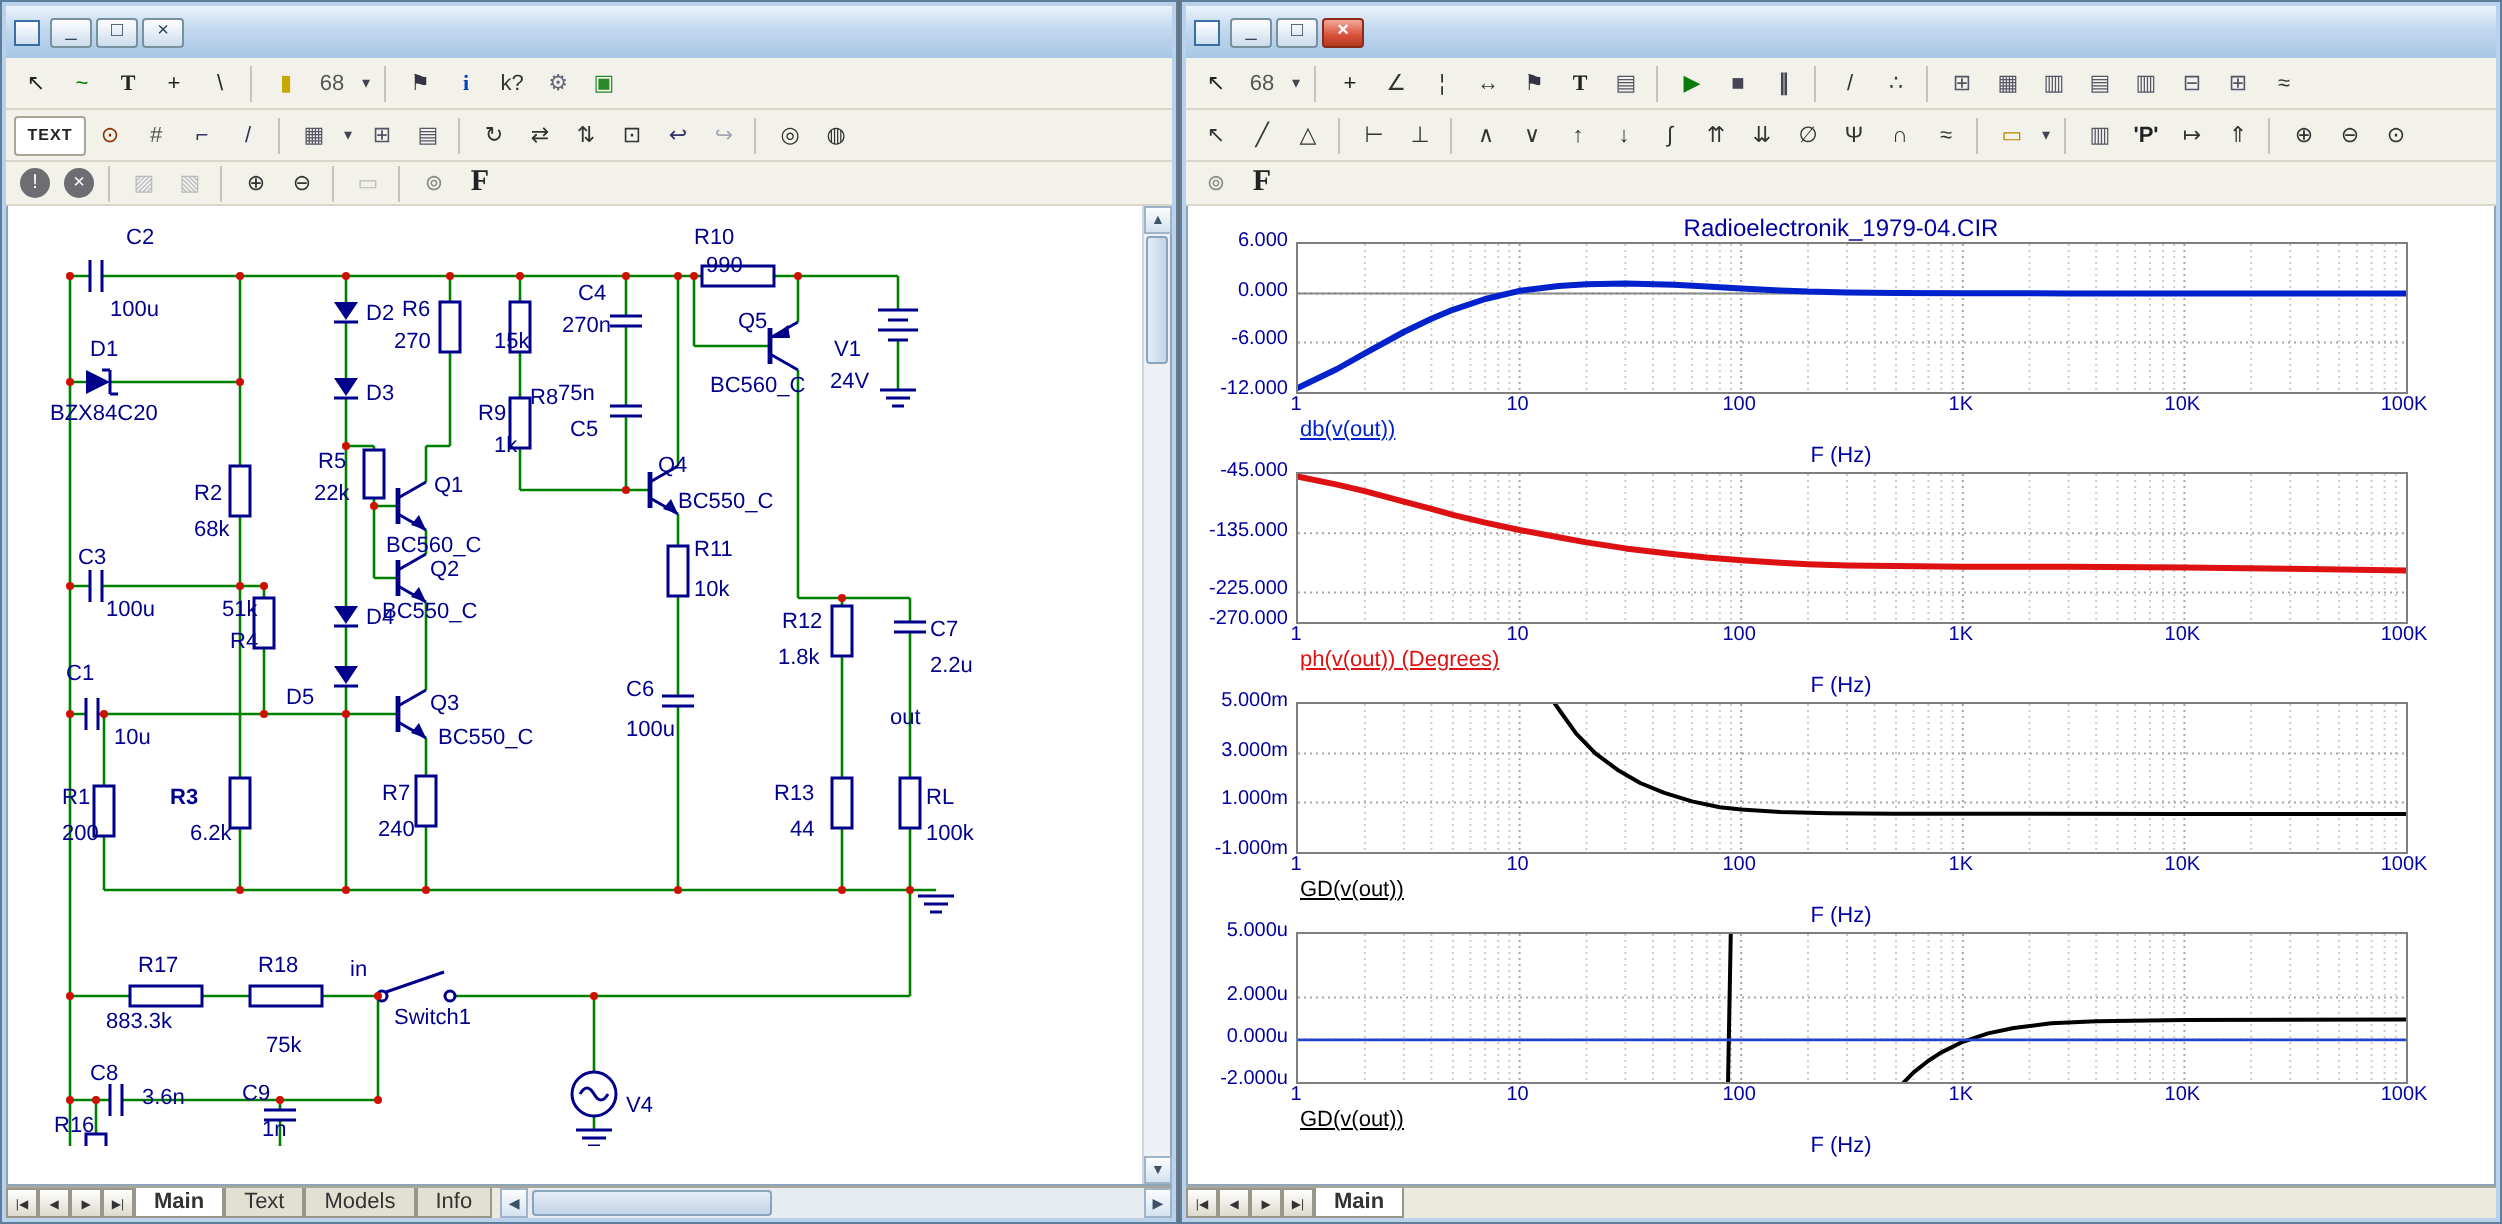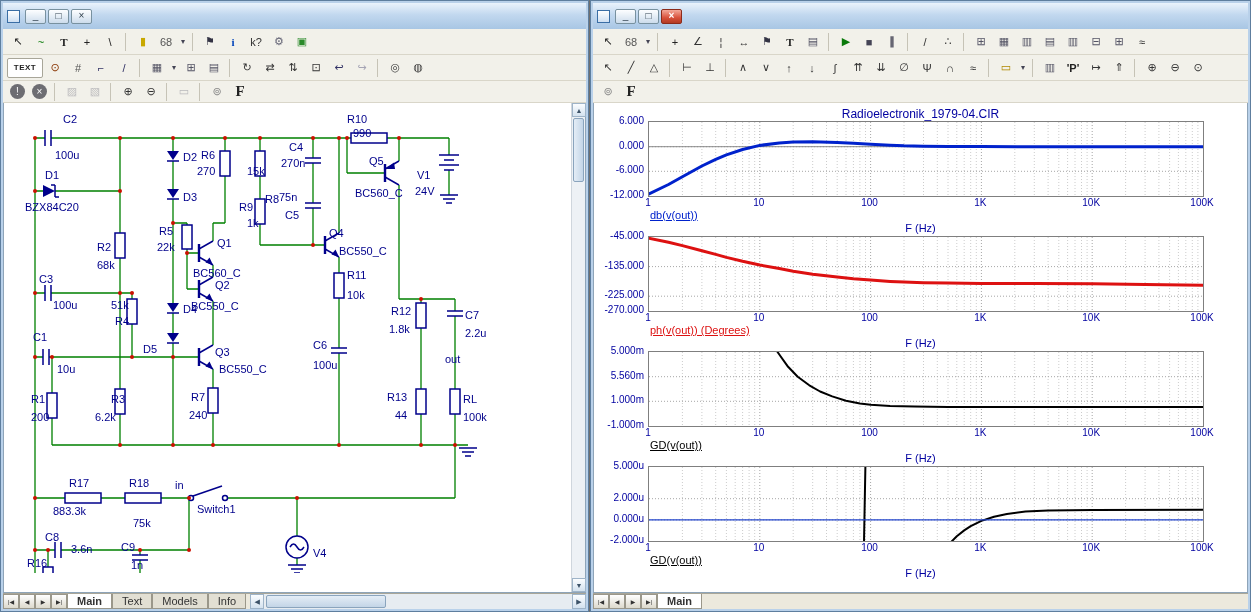--- a/index.html
+++ b/index.html
@@ -291,21 +291,21 @@
             <span class="slabel" style="left: 20px; top: 66px;">D1</span>
             <span class="slabel" style="left: 0px; top: 98px;">BZX84C20</span>
             <span class="slabel" style="left: 14px; top: 170px;">C3</span>
             <span class="slabel" style="left: 28px; top: 196px;">100u</span>
             <span class="slabel" style="left: 8px; top: 228px;">C1</span>
             <span class="slabel" style="left: 32px; top: 260px;">10u</span>
             <span class="slabel" style="left: 6px; top: 290px;">R1</span>
             <span class="slabel" style="left: 6px; top: 308px;">200</span>
             <span class="slabel" style="left: 72px; top: 138px;">R2</span>
             <span class="slabel" style="left: 72px; top: 156px;">68k</span>
-            <span class="slabel" style="left: 86px; top: 290px;">R3</span>
+            <span class="slabel" style="left: 60px; top: 290px; font-weight: bold;">R3</span>
             <span class="slabel" style="left: 70px; top: 308px;">6.2k</span>
             <span class="slabel" style="left: 86px; top: 196px;">51k</span>
             <span class="slabel" style="left: 90px; top: 212px;">R4</span>
             <span class="slabel" style="left: 158px; top: 48px;">D2</span>
             <span class="slabel" style="left: 158px; top: 88px;">D3</span>
             <span class="slabel" style="left: 158px; top: 200px;">D4</span>
             <span class="slabel" style="left: 118px; top: 240px;">D5</span>
             <span class="slabel" style="left: 134px; top: 122px;">R5</span>
             <span class="slabel" style="left: 132px; top: 138px;">22k</span>
             <span class="slabel" style="left: 176px; top: 46px;">R6</span>
@@ -612,21 +612,21 @@
             <span class="xtick" style="left: 608px;">100K</span>
           </div>
         <div class="curve-label" style="color: rgb(221, 17, 17);">ph(v(out)) (Degrees)</div>
         <div class="xlabel">F (Hz)</div>
       </div>
 
       <div class="plot-section">
         <div class="plot-area">
           <div class="yticks">
               <div class="ytick" style="top: -6px;">5.000m</div>
-              <div class="ytick" style="top: 18.6667px;">5.560m</div>
+              <div class="ytick" style="top: 18.6667px;">3.000m</div>
               <div class="ytick" style="top: 43.3333px;">1.000m</div>
               <div class="ytick" style="top: 68px;">-1.000m</div>
             </div>
           <div class="plot-box">
               <svg width="554" height="74">
                 <line class="gmin" x1="33.4" y1="0" x2="33.4" y2="74"></line>
                 <line class="gmin" x1="52.9" y1="0" x2="52.9" y2="74"></line>
                 <line class="gmin" x1="66.7" y1="0" x2="66.7" y2="74"></line>
                 <line class="gmin" x1="77.4" y1="0" x2="77.4" y2="74"></line>
                 <line class="gmin" x1="86.2" y1="0" x2="86.2" y2="74"></line>

